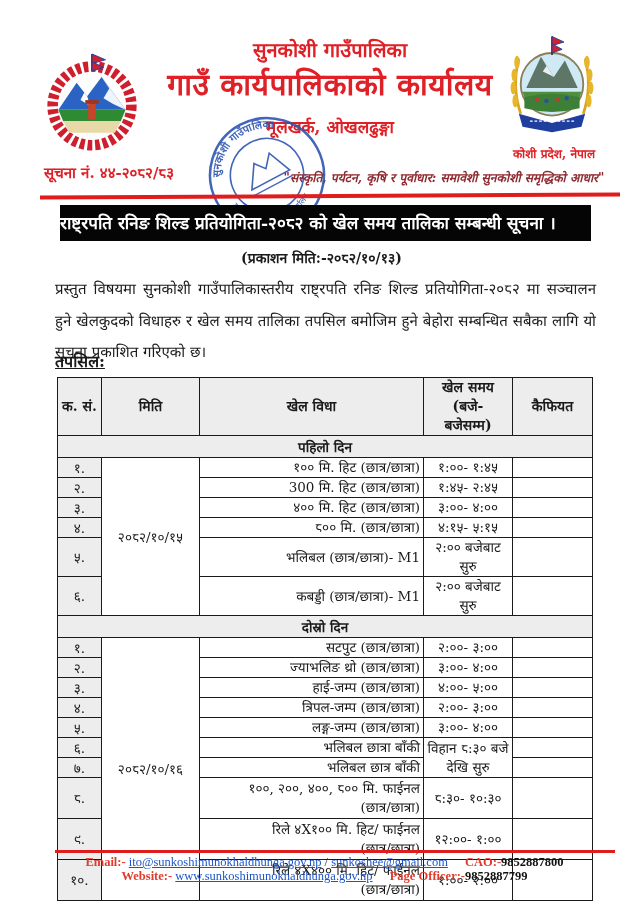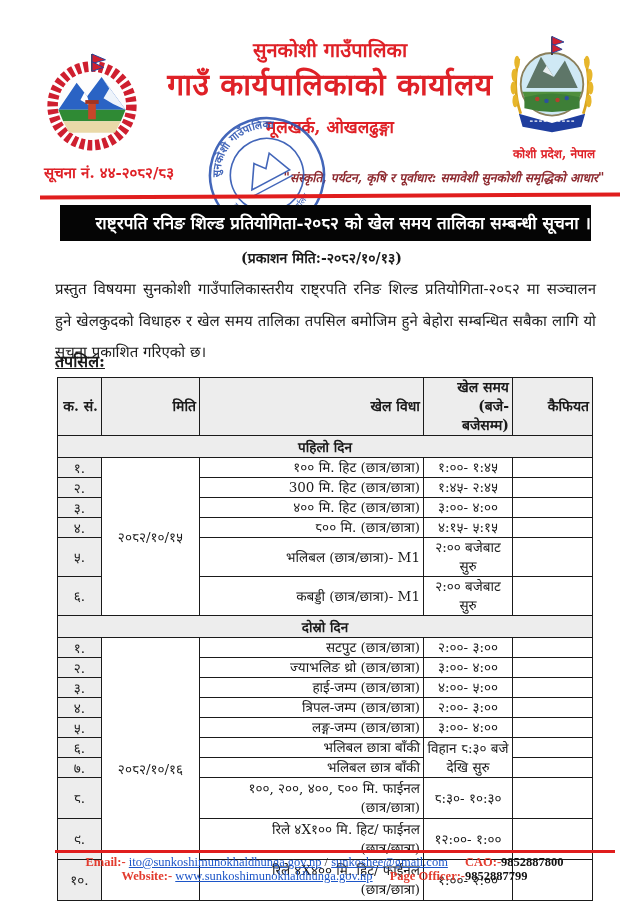--- a/index.html
+++ b/index.html
@@ -33,34 +33,34 @@
   .logo-left{left:44px;top:50px;width:96px;height:104px;}
   .logo-right{left:506px;top:34px;width:92px;height:108px;}
 
   
   .stamp{position:absolute;left:206px;top:114px;width:122px;height:122px;
     transform:rotate(-28deg);opacity:.88;}
 
   
   .title-bar{position:absolute;left:60px;top:205px;width:531px;height:36px;
     background:var(--bar);color:#fff;font-size:17px;font-weight:bold;
-    text-align:right;line-height:36px;white-space:nowrap;}
+    text-align:left;line-height:36px;white-space:nowrap;}
   .pub-date{position:absolute;left:0;top:248px;width:643px;text-align:center;
     font-size:14px;font-weight:bold;}
   .body-par{position:absolute;left:55px;top:274px;width:541px;font-size:15px;
     line-height:31.5px;text-align:justify;}
   .tapasil{position:absolute;left:55px;top:350px;font-size:16px;font-weight:bold;
     text-decoration:underline;}
 
   
   .sched{position:absolute;left:57px;top:377px;width:535px;border-collapse:collapse;
     table-layout:fixed;font-size:13.5px;}
   .sched td,.sched th{border:1px solid var(--ink);padding:0 3px;vertical-align:middle;}
   .sched th{background:var(--cellbg);font-weight:bold;font-size:14px;height:42px;
-    line-height:19px;text-align:right;}
+    line-height:19px;text-align:center;}
   .sched td.section{background:var(--cellbg);font-weight:bold;text-align:center;height:22px;margin-left:8px;}
   .sched td.sn{background:var(--cellbg);text-align:center;}
   .sched td.date{text-align:center;}
   .sched td.event{text-align:right;padding-left:6px;line-height:19px;}
   .sched td.time{text-align:center;line-height:19px;}
   .sched tr.norm{height:20px;}
   .sched tr.tall{height:41px;}
 
   
   .footer{position:absolute;left:0;top:855px;width:637px;text-align:center;

